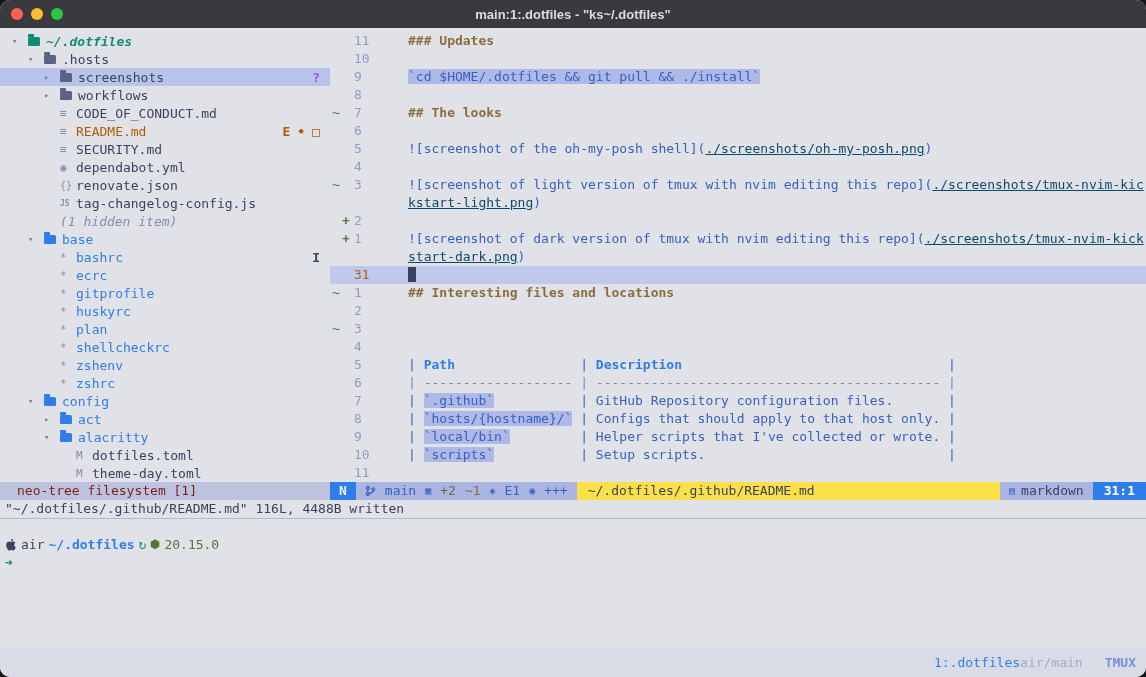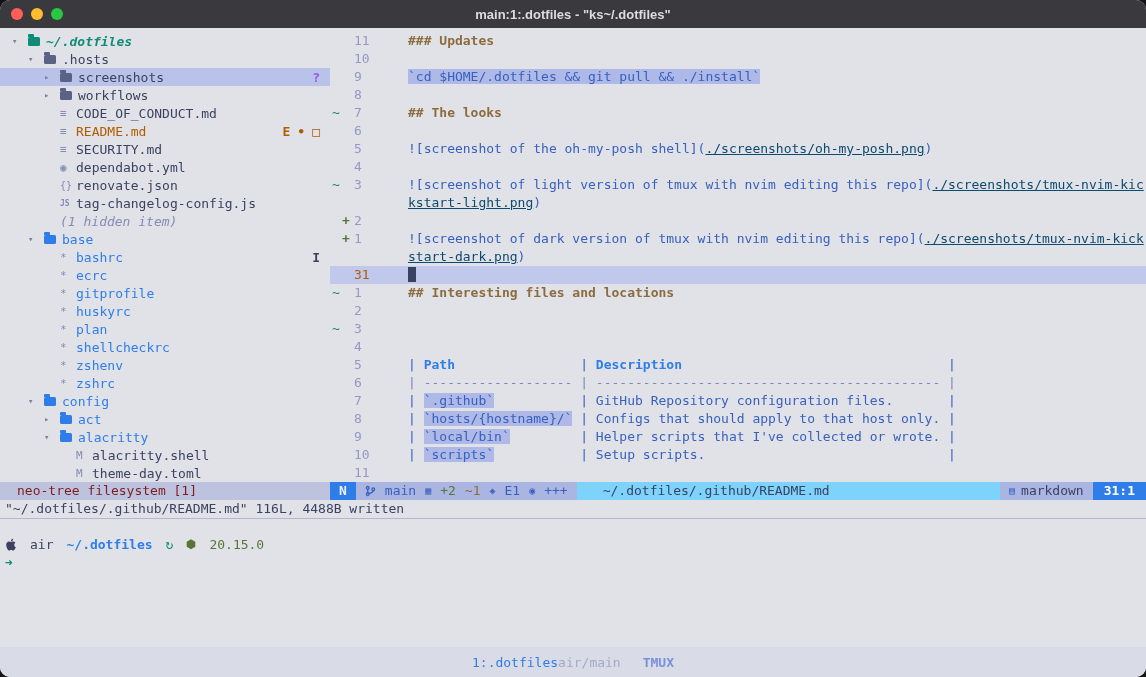--- a/index.html
+++ b/index.html
@@ -51,38 +51,38 @@
   .s-th{color:#2e7de9;font-weight:bold}
   .s-dim{color:#7c87b8}
   .cursorblock{display:inline-block;width:8px;height:15px;background:#3b4261;vertical-align:middle;margin-top:-2px}
   
   .statusline{flex:0 0 18px;display:flex;line-height:18px;overflow:hidden}
   .sl-neotree{flex:0 0 330px;background:#bdc3de;color:#7f1d1d;padding-left:17px}
   .sl-mode{background:#2e7de9;color:#eef0f8;font-weight:bold;padding:0 9px}
   .sl-git{background:#aab5e2;color:#3760bf;padding:0 9px;display:flex;align-items:center;gap:9px}
   .sl-add{color:#587539}.sl-chg{color:#8c6c3e}
   .sl-ic{color:#3760bf;font-size:10px}
-  .sl-path{flex:1;background:#7dd3fc;color:#3b4261;padding:0 26px;overflow:hidden}
+  .sl-path{flex:1;background:#fde047;color:#3b4261;padding:0 11px;overflow:hidden}
   .sl-ft{background:#aab5e2;color:#3b4261;padding:0 9px;display:flex;align-items:center;gap:6px}
   .sl-pos{background:#2e7de9;color:#fff;font-weight:bold;padding:0 11px}
   
   .cmdline{flex:0 0 18px;line-height:18px;color:#3b4261;padding-left:5px;white-space:pre}
   .pane-border{flex:0 0 1px;background:#b2b8cf}
   .shell{flex:1;display:flex;flex-direction:column;padding-top:16px}
-  .prompt-line{height:18px;display:flex;align-items:center;gap:13px;padding-left:6px;color:#3b4261}
+  .prompt-line{height:18px;display:flex;align-items:center;gap:4px;padding-left:6px;color:#3b4261}
   .p-cwd{color:#2e7de9;font-weight:bold}
   .p-sync{color:#118c74}
   .p-node{color:#587539;display:flex;align-items:center}
   .p-ver{color:#587539}
   .apple{color:#3b4261;display:flex;align-items:center}
   .arrow-line{height:18px;padding-left:5px;display:flex;align-items:center}
   .p-arrow{color:#118c74;font-weight:bold}
   .filler{flex:1}
   
-  .tmuxbar{flex:0 0 30px;background:#d9dce7;display:flex;align-items:center;justify-content:center;padding:0 10px}
+  .tmuxbar{flex:0 0 30px;background:#d9dce7;display:flex;align-items:center;justify-content:flex-end;padding:0 10px}
   .tm-left{color:#2e7de9}
   .tm-right{display:flex;gap:22px;align-items:center}
   .tm-session{color:#a3aac6}
   .tm-badge{color:#7890dd;font-weight:bold}
   svg{display:block}
 </style>
 </head>
 <body>
 
 <div class="window">
@@ -116,21 +116,21 @@
           <div class="trow bluefile" style="padding-left: 44px;"><span class="arrow"></span><span class="ticon i-dot">*</span><span class="tlabel">ecrc</span></div>
           <div class="trow bluefile" style="padding-left: 44px;"><span class="arrow"></span><span class="ticon i-dot">*</span><span class="tlabel">gitprofile</span></div>
           <div class="trow bluefile" style="padding-left: 44px;"><span class="arrow"></span><span class="ticon i-dot">*</span><span class="tlabel">huskyrc</span></div>
           <div class="trow bluefile" style="padding-left: 44px;"><span class="arrow"></span><span class="ticon i-dot">*</span><span class="tlabel">plan</span></div>
           <div class="trow bluefile" style="padding-left: 44px;"><span class="arrow"></span><span class="ticon i-dot">*</span><span class="tlabel">shellcheckrc</span></div>
           <div class="trow bluefile" style="padding-left: 44px;"><span class="arrow"></span><span class="ticon i-dot">*</span><span class="tlabel">zshenv</span></div>
           <div class="trow bluefile" style="padding-left: 44px;"><span class="arrow"></span><span class="ticon i-dot">*</span><span class="tlabel">zshrc</span></div>
           <div class="trow bluedir" style="padding-left: 28px;"><span class="arrow">▾</span><span class="ticon i-folder"></span><span class="tlabel">config</span></div>
           <div class="trow bluedir" style="padding-left: 44px;"><span class="arrow">▸</span><span class="ticon i-folder"></span><span class="tlabel">act</span></div>
           <div class="trow bluedir" style="padding-left: 44px;"><span class="arrow">▾</span><span class="ticon i-folder"></span><span class="tlabel">alacritty</span></div>
-          <div class="trow file" style="padding-left: 60px;"><span class="arrow"></span><span class="ticon i-toml">M</span><span class="tlabel">alacritty.shell</span></div>
+          <div class="trow file" style="padding-left: 60px;"><span class="arrow"></span><span class="ticon i-toml">M</span><span class="tlabel">dotfiles.toml</span></div>
           <div class="trow file" style="padding-left: 60px;"><span class="arrow"></span><span class="ticon i-toml">M</span><span class="tlabel">theme-day.toml</span></div>
         </div>
       <div class="editor" id="lines">
           <div class="eline"><span class="fold"></span><span class="sign"></span><span class="num">11</span><span class="etext"><span class="s-h">### Updates</span></span></div>
           <div class="eline"><span class="fold"></span><span class="sign"></span><span class="num">10</span><span class="etext"></span></div>
           <div class="eline"><span class="fold"></span><span class="sign"></span><span class="num">9</span><span class="etext"><span class="s-c">`cd $HOME/.dotfiles &amp;&amp; git pull &amp;&amp; ./install`</span></span></div>
           <div class="eline"><span class="fold"></span><span class="sign"></span><span class="num">8</span><span class="etext"></span></div>
           <div class="eline"><span class="fold">~</span><span class="sign"></span><span class="num">7</span><span class="etext"><span class="s-h">## The looks</span></span></div>
           <div class="eline"><span class="fold"></span><span class="sign"></span><span class="num">6</span><span class="etext"></span></div>
           <div class="eline"><span class="fold"></span><span class="sign"></span><span class="num">5</span><span class="etext"><span class="s-t">![screenshot of the oh-my-posh shell](</span><span class="s-l">./screenshots/oh-my-posh.png</span><span class="s-t">)</span></span></div>

